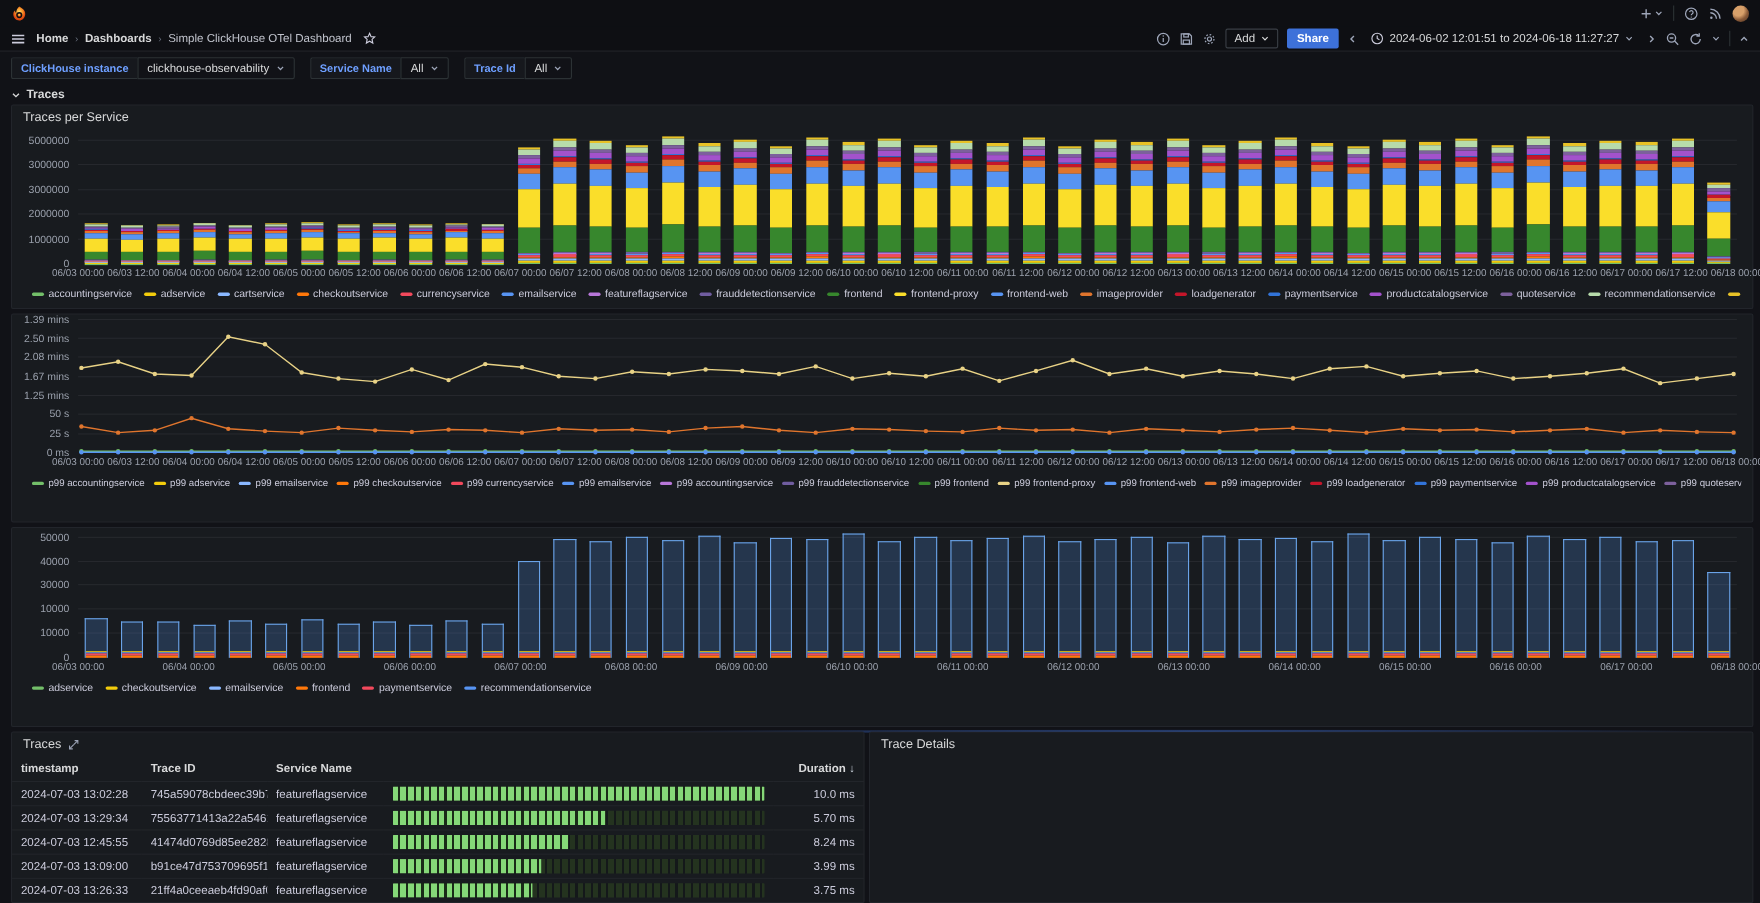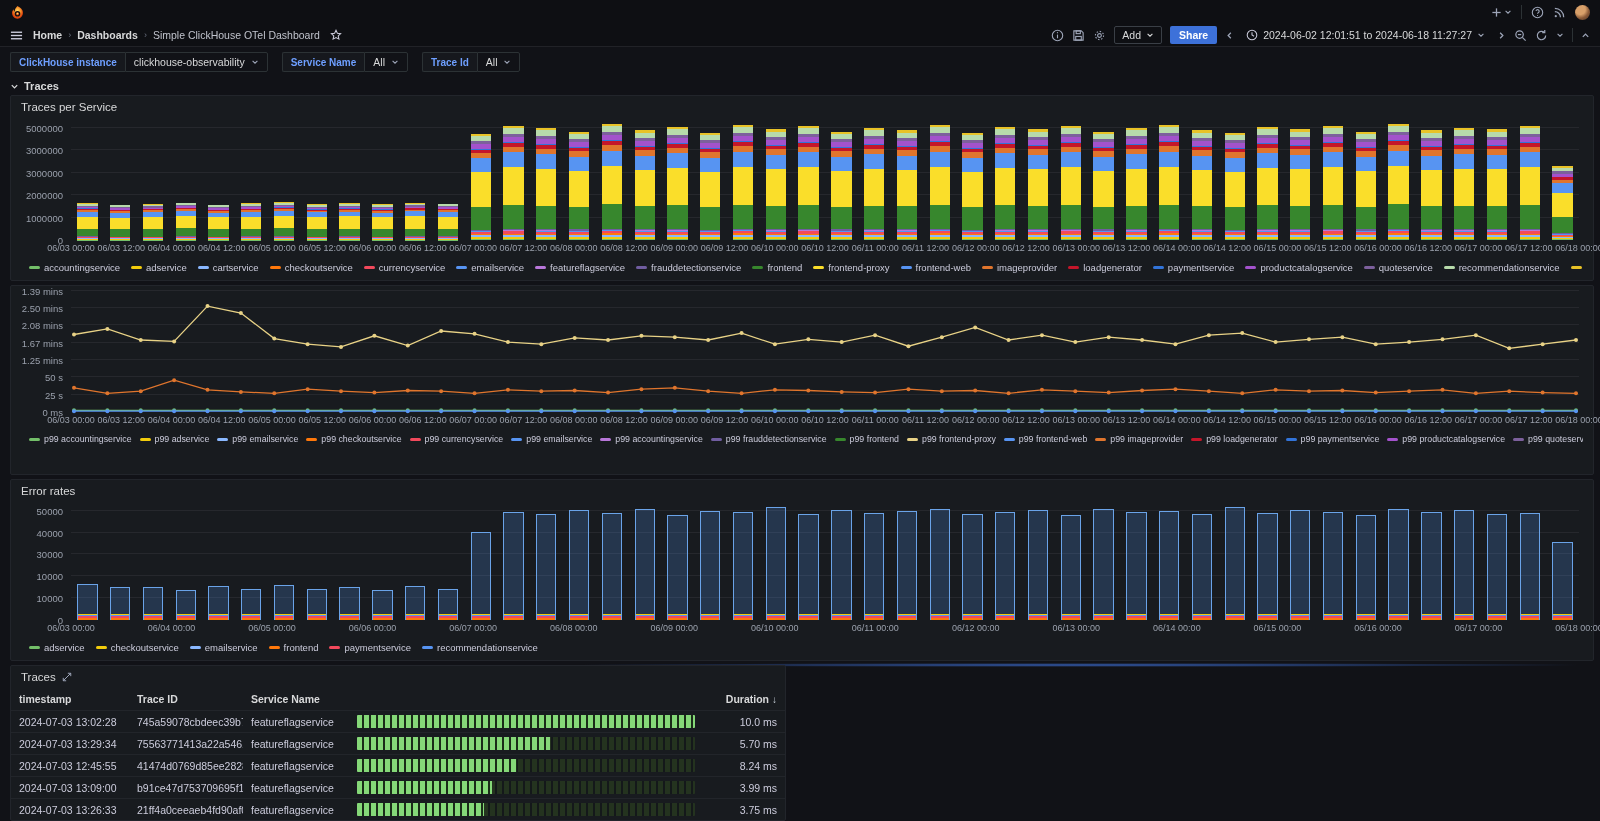--- a/index.html
+++ b/index.html
@@ -1706,23 +1706,20 @@
           <span>p99 productcatalogservice</span>
         </span>
         <span class="legend-item">
           <span class="swatch" style="background: rgb(124, 96, 156);"></span>
           <span>p99 quoteservice</span>
         </span>
       </div>
   </div>
 
   <div class="panel" style="height:182px;" id="panel2">
-    <div class="panel-title">
-        <span>Error rates</span>
-      </div>
     <div class="chart-wrap" style="height:118px;">
         <div class="ylabel" style="bottom: calc(0%); transform: translateY(50%);">0</div>
         <div class="gridline" style="bottom: 18.5185%;"></div>
         <div class="ylabel" style="bottom: calc(18.5185%); transform: translateY(50%);">10000</div>
         <div class="gridline" style="bottom: 37.037%;"></div>
         <div class="ylabel" style="bottom: calc(37.037%); transform: translateY(50%);">10000</div>
         <div class="gridline" style="bottom: 55.5556%;"></div>
         <div class="ylabel" style="bottom: calc(55.5556%); transform: translateY(50%);">30000</div>
         <div class="gridline" style="bottom: 74.0741%;"></div>
         <div class="ylabel" style="bottom: calc(74.0741%); transform: translateY(50%);">40000</div>
@@ -2229,15 +2226,20 @@
               <td>
                 <div class="gauge">
                   <div class="gauge-fill" style="width: 37.5%;"></div>
                 </div>
               </td>
               <td class="dur">3.75 ms</td>
             </tr>
           </tbody>
       </table>
     </div>
+    <div class="panel details-panel">
+      <div class="panel-title">
+          <span>Trace Details</span>
+        </div>
+    </div>
   </div>
 
 </div>
 
 </body></html>

